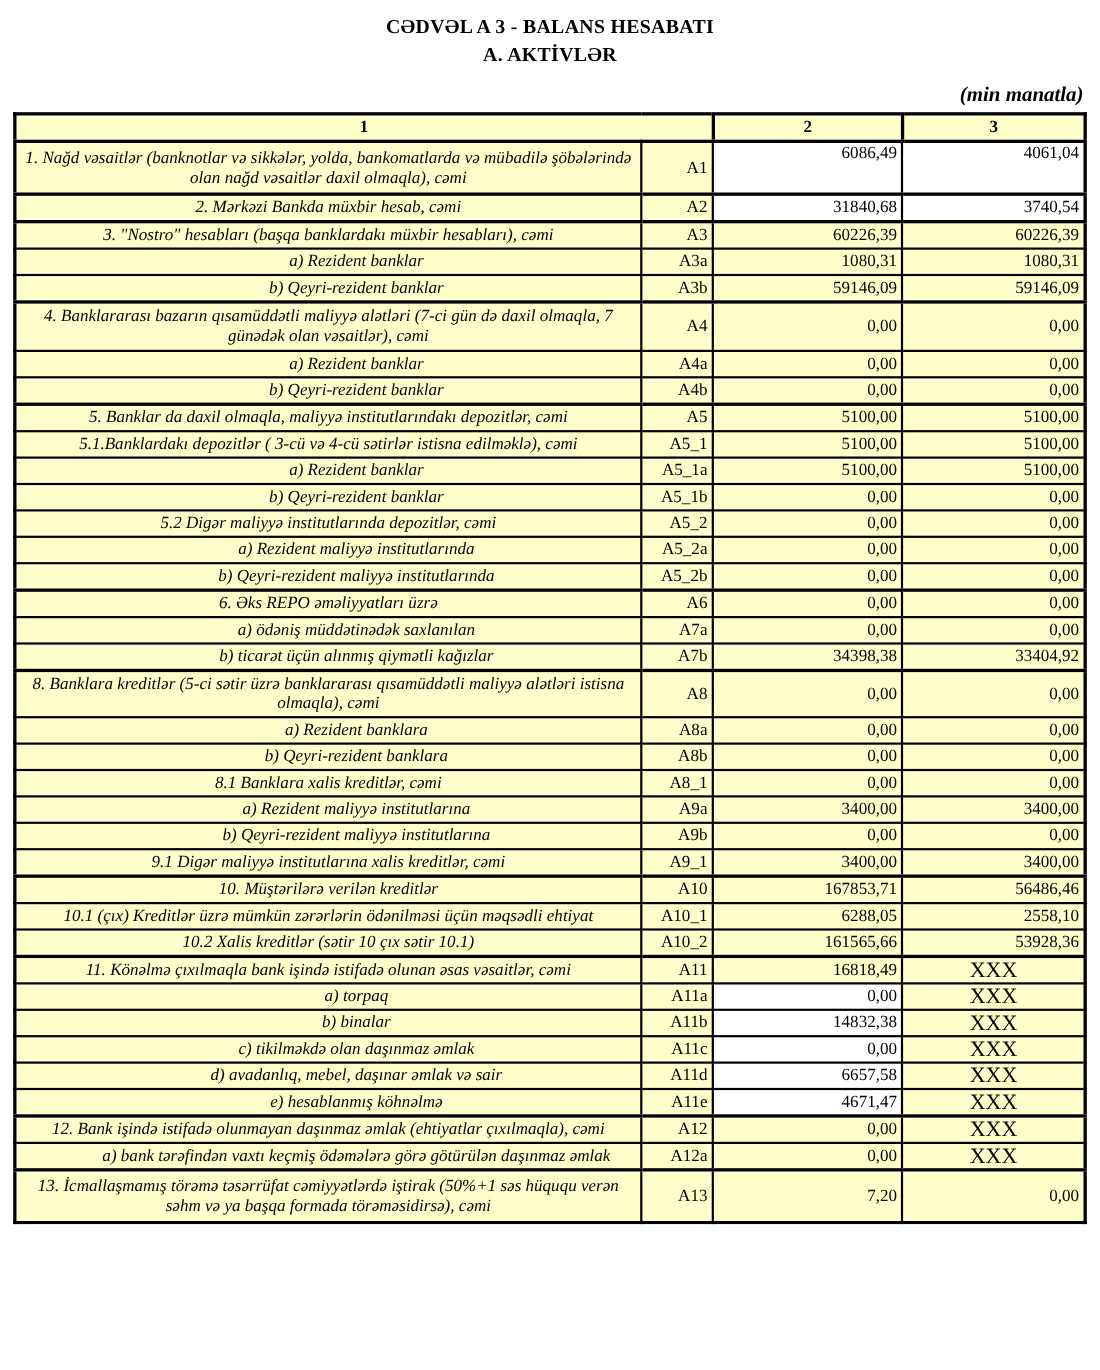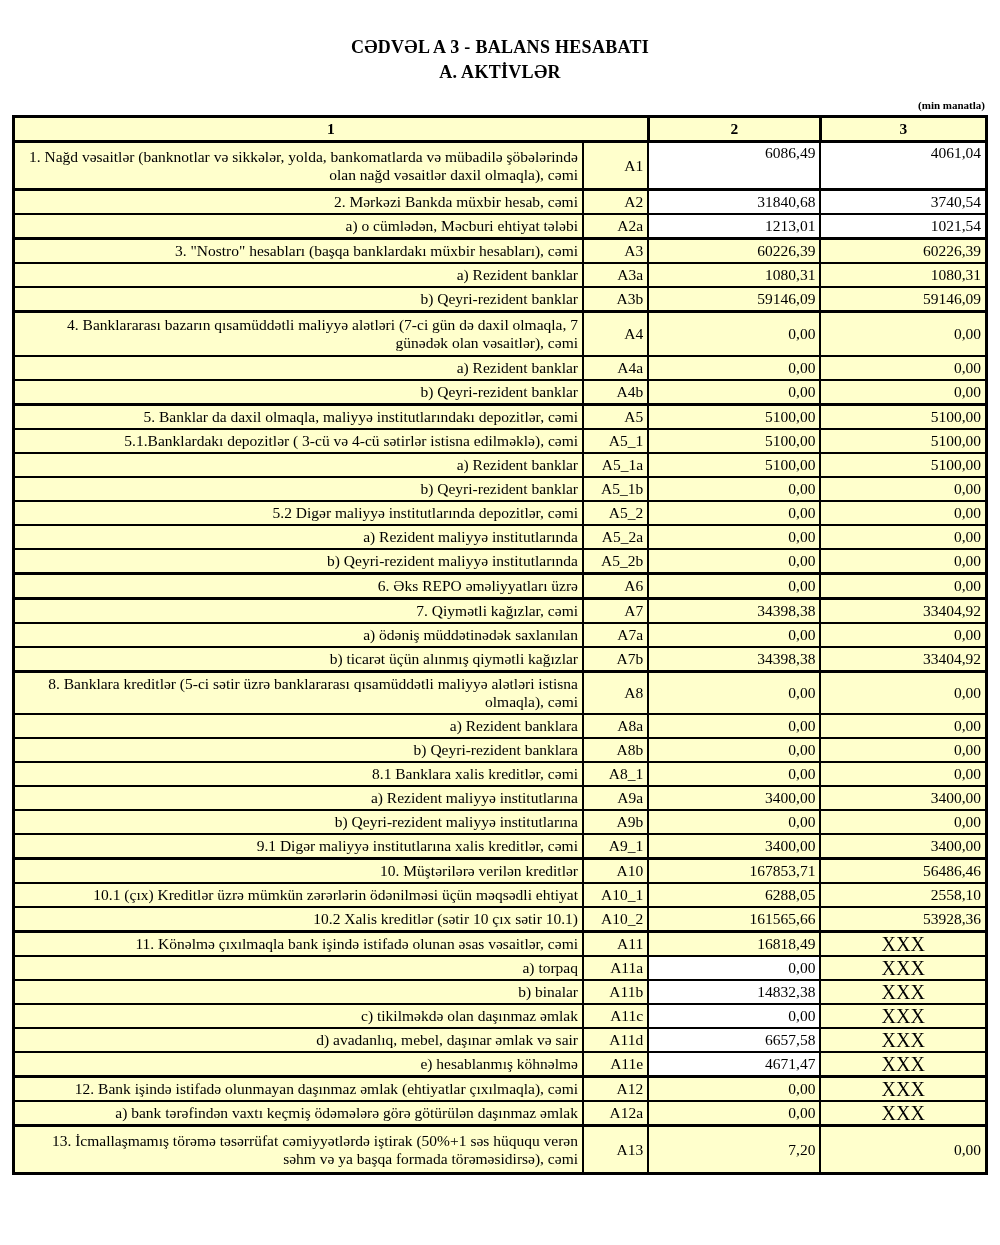--- a/index.html
+++ b/index.html
@@ -1,30 +1,30 @@
 <!DOCTYPE html>
 <html><head>
 <meta charset="utf-8">
 <style>
   html,body{margin:0;padding:0;background:#ffffff;color:#000;}
   body{width:1000px;font-family:"Liberation Serif","DejaVu Serif",serif;}
-  .page-header{padding-top:35px;}
+  .page-header{padding-top:12px;}
   .title-line{font-weight:bold;font-size:18px;line-height:25px;text-align:center;letter-spacing:.3px;}
-  .unit-note{font-weight:bold;font-size:11px;text-align:right;margin:14px 15px 4px 0;}
+  .unit-note{font-style:italic;font-weight:bold;font-size:19px;text-align:right;margin:14px 15px 4px 0;}
   table.balance{border-collapse:collapse;table-layout:fixed;width:976px;margin:0 12px;border:3px solid #000;}
   table.balance th, table.balance td{
     border:2px solid #000;background:#FFFFCC;font-size:15.5px;line-height:18px;
     padding:1px 4px;vertical-align:middle;overflow:hidden;
   }
   thead th{font-weight:bold;text-align:center;}
   th.h-items{word-spacing:8px;height:44px;}
   th.h-total{border-left:3px solid #000;}
   th.h-foreign{border-left:3px solid #000;font-size:15px;line-height:19px;}
   tr.colnums th{height:20px;border-bottom:3px solid #000;}
-  td.c-label{text-align:right;}
+  td.c-label{text-align:center;font-style:italic;}
   td.c-label.indent{padding-left:55px;}
   td.c-code{text-align:right;border-left:2px solid #000;}
   td.c-num{text-align:right;padding-right:6px;border-left:3px solid #000;}
   td.c-num.white{background:#ffffff;}
   td.c-num.xxx{text-align:center;font-size:20px;}
   tr.major td{border-top:3px solid #000;}
   tr.vtop td.c-num{vertical-align:top;}
   tr[data-code="A1"]{height:48px;}
   tr[data-code="A4"]{height:44px;margin-top:18px;}
   tr[data-code="A8"]{height:43px;}
@@ -62,26 +62,20 @@
         <td class="c-code">A1</td>
         <td class="c-num white">6086,49</td>
         <td class="c-num white">4061,04</td>
       </tr>
       <tr data-code="A2" class="major">
         <td class="c-label">2. Mərkəzi Bankda müxbir hesab, cəmi</td>
         <td class="c-code">A2</td>
         <td class="c-num white">31840,68</td>
         <td class="c-num white">3740,54</td>
       </tr>
-      <tr data-code="A2a">
-        <td class="c-label indent">a) o cümlədən, Məcburi ehtiyat tələbi</td>
-        <td class="c-code">A2a</td>
-        <td class="c-num white">1213,01</td>
-        <td class="c-num white">1021,54</td>
-      </tr>
       <tr data-code="A3" class="major">
         <td class="c-label">3. "Nostro" hesabları (başqa banklardakı müxbir hesabları), cəmi</td>
         <td class="c-code">A3</td>
         <td class="c-num">60226,39</td>
         <td class="c-num">60226,39</td>
       </tr>
       <tr data-code="A3a">
         <td class="c-label indent">a) Rezident banklar</td>
         <td class="c-code">A3a</td>
         <td class="c-num">1080,31</td>
@@ -152,26 +146,20 @@
         <td class="c-code">A5_2b</td>
         <td class="c-num">0,00</td>
         <td class="c-num">0,00</td>
       </tr>
       <tr data-code="A6" class="major">
         <td class="c-label">6. Əks REPO əməliyyatları üzrə</td>
         <td class="c-code">A6</td>
         <td class="c-num">0,00</td>
         <td class="c-num">0,00</td>
       </tr>
-      <tr data-code="A7" class="major">
-        <td class="c-label">7. Qiymətli kağızlar, cəmi</td>
-        <td class="c-code">A7</td>
-        <td class="c-num">34398,38</td>
-        <td class="c-num">33404,92</td>
-      </tr>
       <tr data-code="A7a">
         <td class="c-label indent">a) ödəniş müddətinədək saxlanılan</td>
         <td class="c-code">A7a</td>
         <td class="c-num">0,00</td>
         <td class="c-num">0,00</td>
       </tr>
       <tr data-code="A7b">
         <td class="c-label indent">b) ticarət üçün alınmış qiymətli kağızlar</td>
         <td class="c-code">A7b</td>
         <td class="c-num">34398,38</td>

